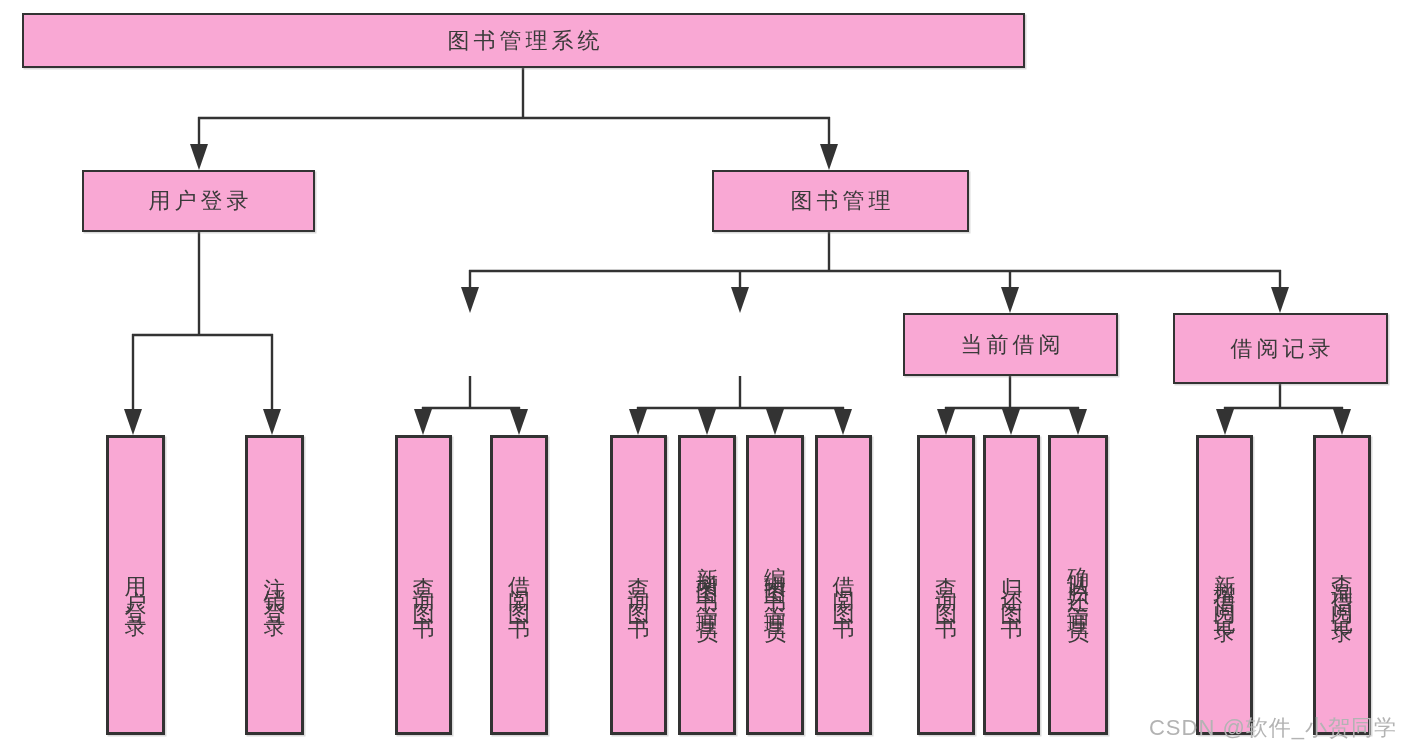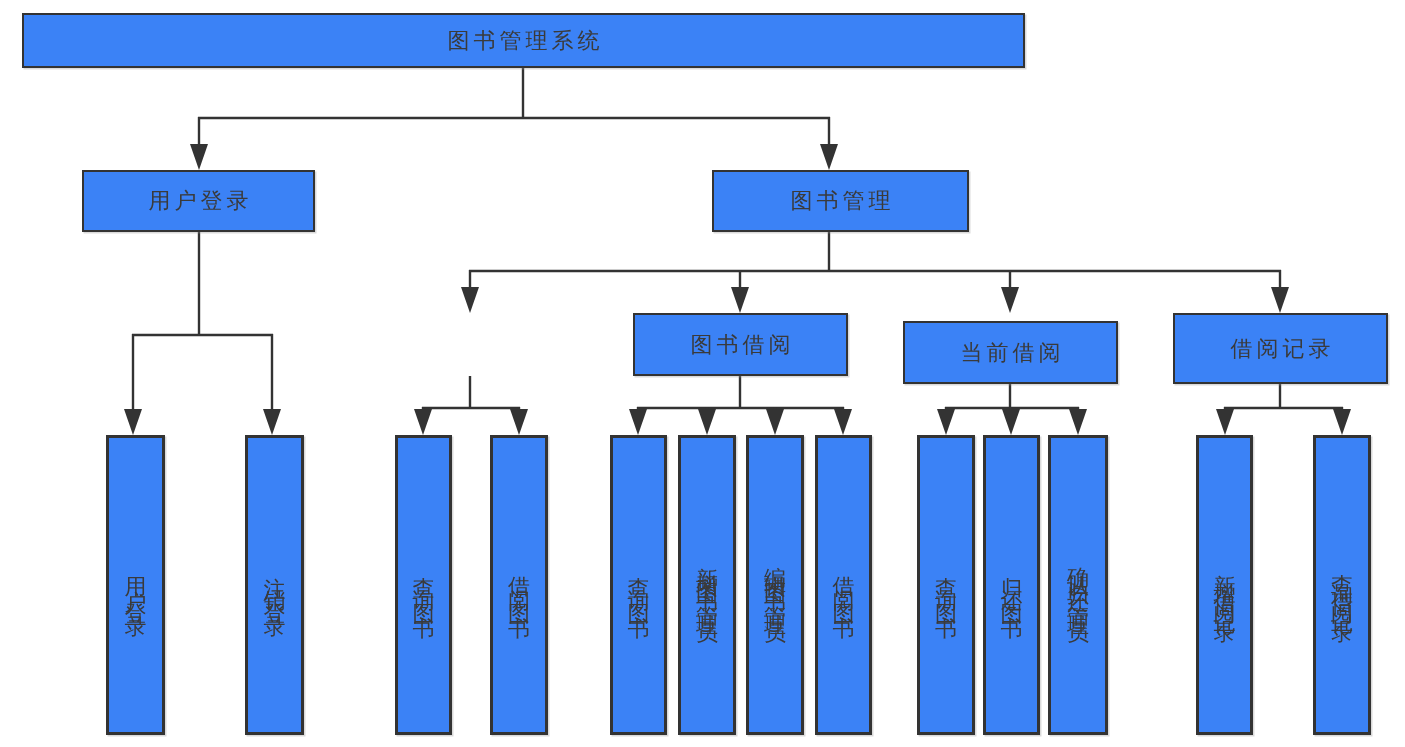--- a/index.html
+++ b/index.html
@@ -28,21 +28,21 @@
   svg.connectors line {
     stroke: var(--line);
     stroke-width: 2.4;
   }
   svg.connectors polygon {
     fill: var(--line);
   }
 
   .box {
     position: absolute;
-    background: #3b82f6;
+    background: #f9a8d4;
     border: 2px solid var(--line);
     color: var(--text);
     display: flex;
     align-items: center;
     justify-content: center;
     box-shadow: 1.5px 1.5px 0 rgba(150,150,150,0.35);
   }
   .box.h {
     font-size: 22px;
     letter-spacing: 4px;
@@ -149,36 +149,36 @@
       <line x1="1342" y1="407" x2="1342" y2="413"></line>
       <polygon points="1342,435 1333,409 1351,409"></polygon>
     </g>
   </svg>
 
   <div class="box h" style="left:22px; top:13px; width:1003px; height:55px;">图书管理系统</div>
 
   <div class="box h" style="left:82px; top:170px; width:233px; height:62px;">用户登录</div>
   <div class="box h" style="left:712px; top:170px; width:257px; height:62px;">图书管理</div>
 
-  <div class="box h" style="left:633px; top:313px; width:215px; height:63px;">图书借阅</div>
-  <div class="box h" style="left:903px; top:313px; width:215px; height:63px;margin-top:8px;">当前借阅</div>
+  <div class="box h" style="left:903px; top:313px; width:215px; height:63px;">当前借阅</div>
   <div class="box h" style="left:1173px; top:313px; width:215px; height:71px;">借阅记录</div>
 
   <div class="box v sp4" style="left:106px; top:435px; width:59px; height:300px;">用户登录</div>
   <div class="box v sp4" style="left:245px; top:435px; width:59px; height:300px;">注销登录</div>
 
   <div class="box v sp4" style="left:395px; top:435px; width:57px; height:300px;">查询图书</div>
   <div class="box v sp4" style="left:490px; top:435px; width:58px; height:300px;">借阅图书</div>
 
   <div class="box v sp4" style="left:610px; top:435px; width:57px; height:300px;">查询图书</div>
   <div class="box v sp9" style="left:678px; top:435px; width:58px; height:300px;">新增图书（管理员）</div>
   <div class="box v sp9" style="left:746px; top:435px; width:58px; height:300px;">编辑图书（管理员）</div>
   <div class="box v sp4" style="left:815px; top:435px; width:57px; height:300px;">借阅图书</div>
 
   <div class="box v sp4" style="left:917px; top:435px; width:58px; height:300px;">查询图书</div>
   <div class="box v sp4" style="left:983px; top:435px; width:57px; height:300px;">归还图书</div>
   <div class="box v sp9" style="left:1048px; top:435px; width:60px; height:300px;">确认归还（管理员）</div>
 
   <div class="box v sp6" style="left:1196px; top:435px; width:57px; height:300px;">新增借阅记录</div>
   <div class="box v sp6" style="left:1313px; top:435px; width:58px; height:300px;">查询借阅记录</div>
 
+  <div class="watermark">CSDN @软件_小贺同学</div>
 
 </div>
 
 </body></html>

